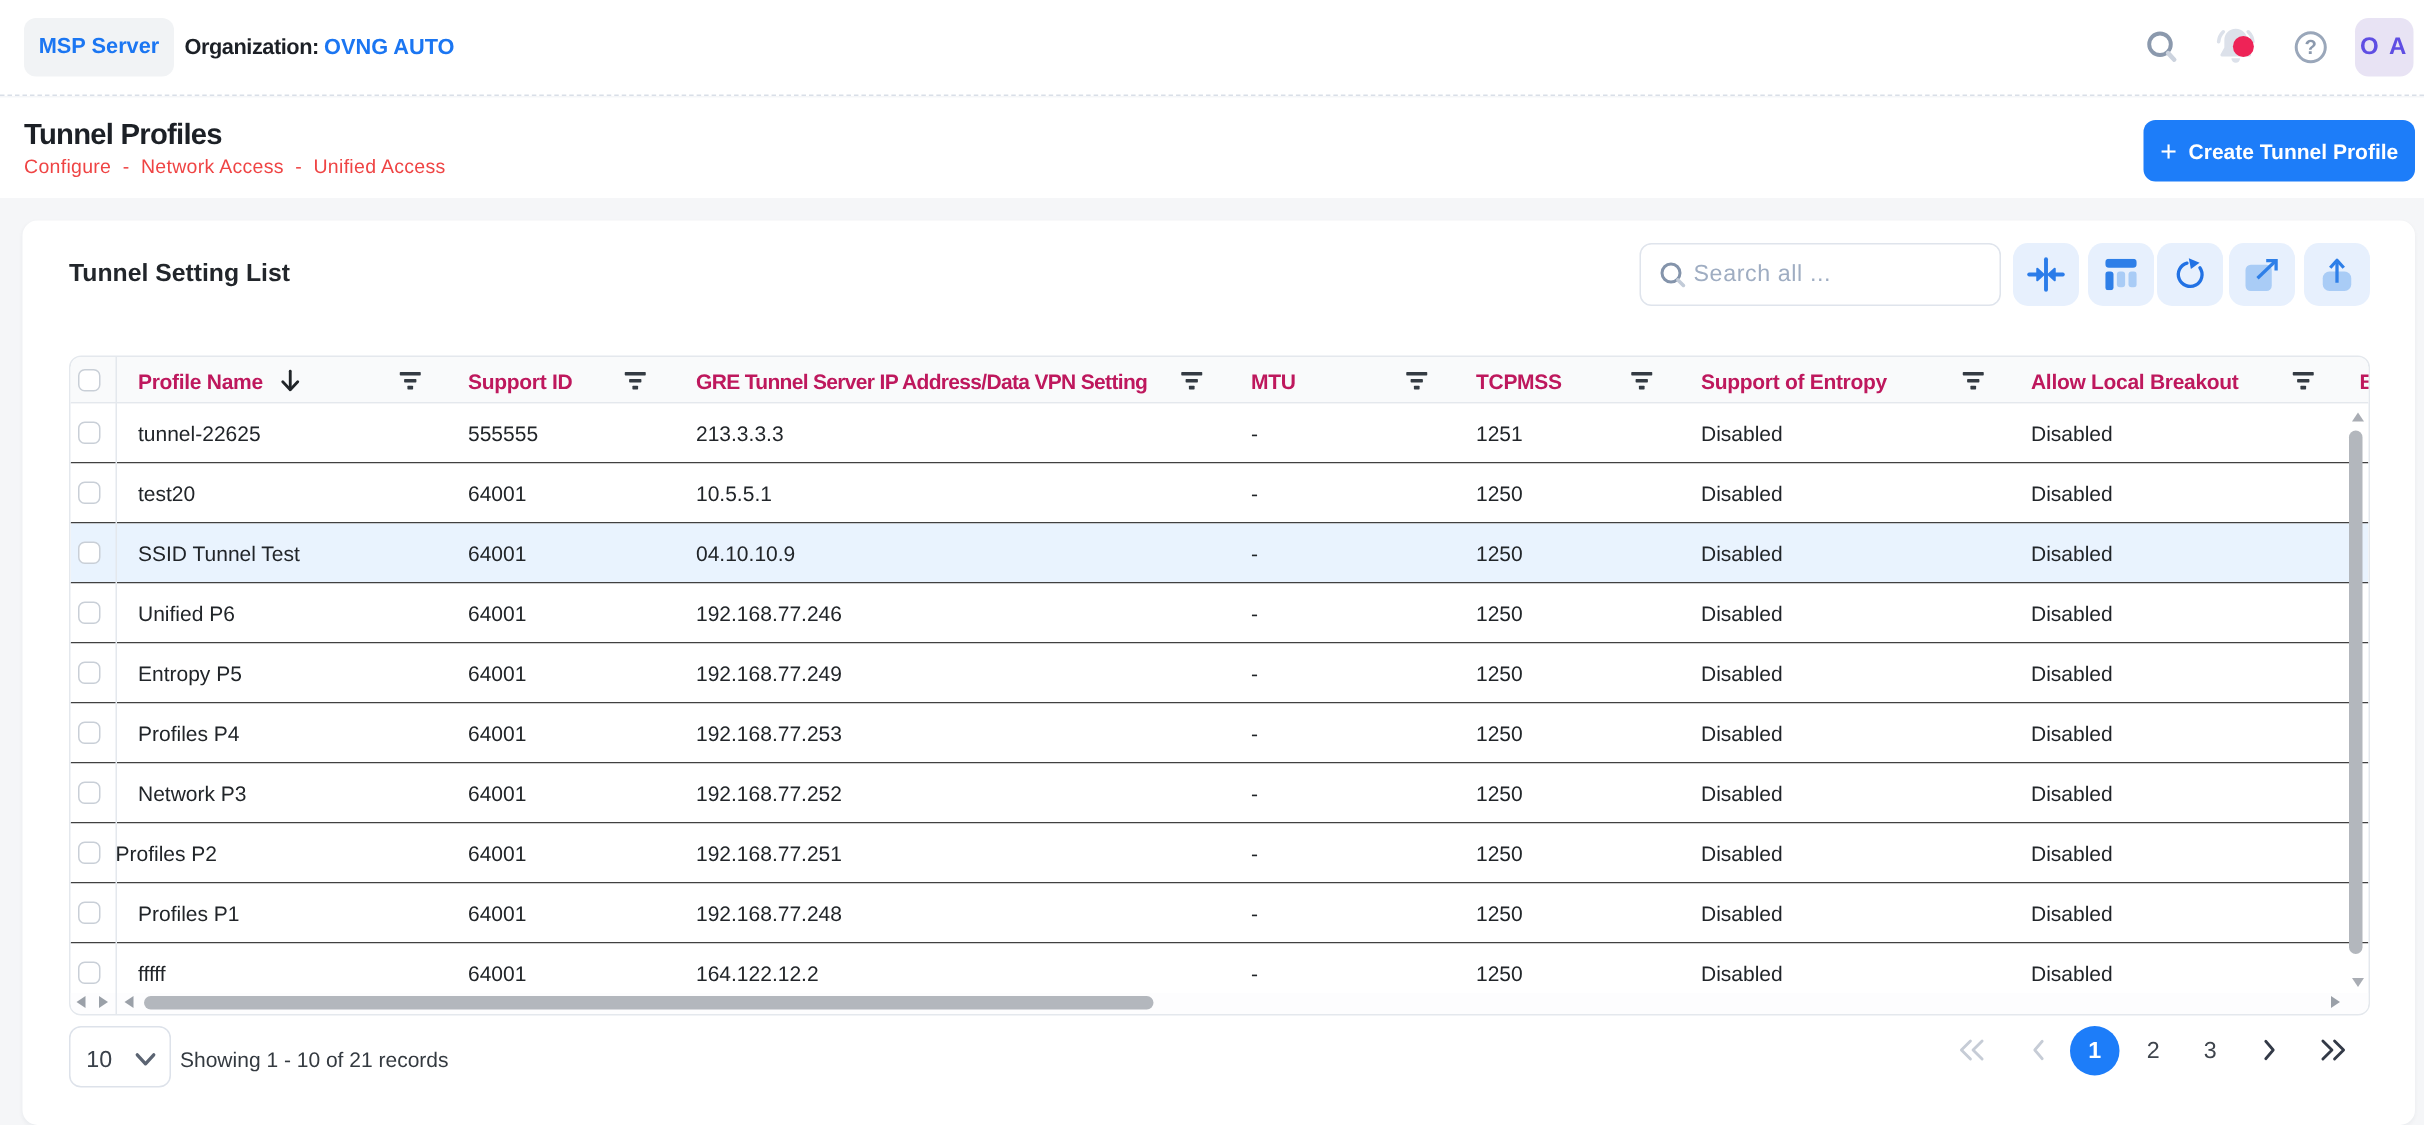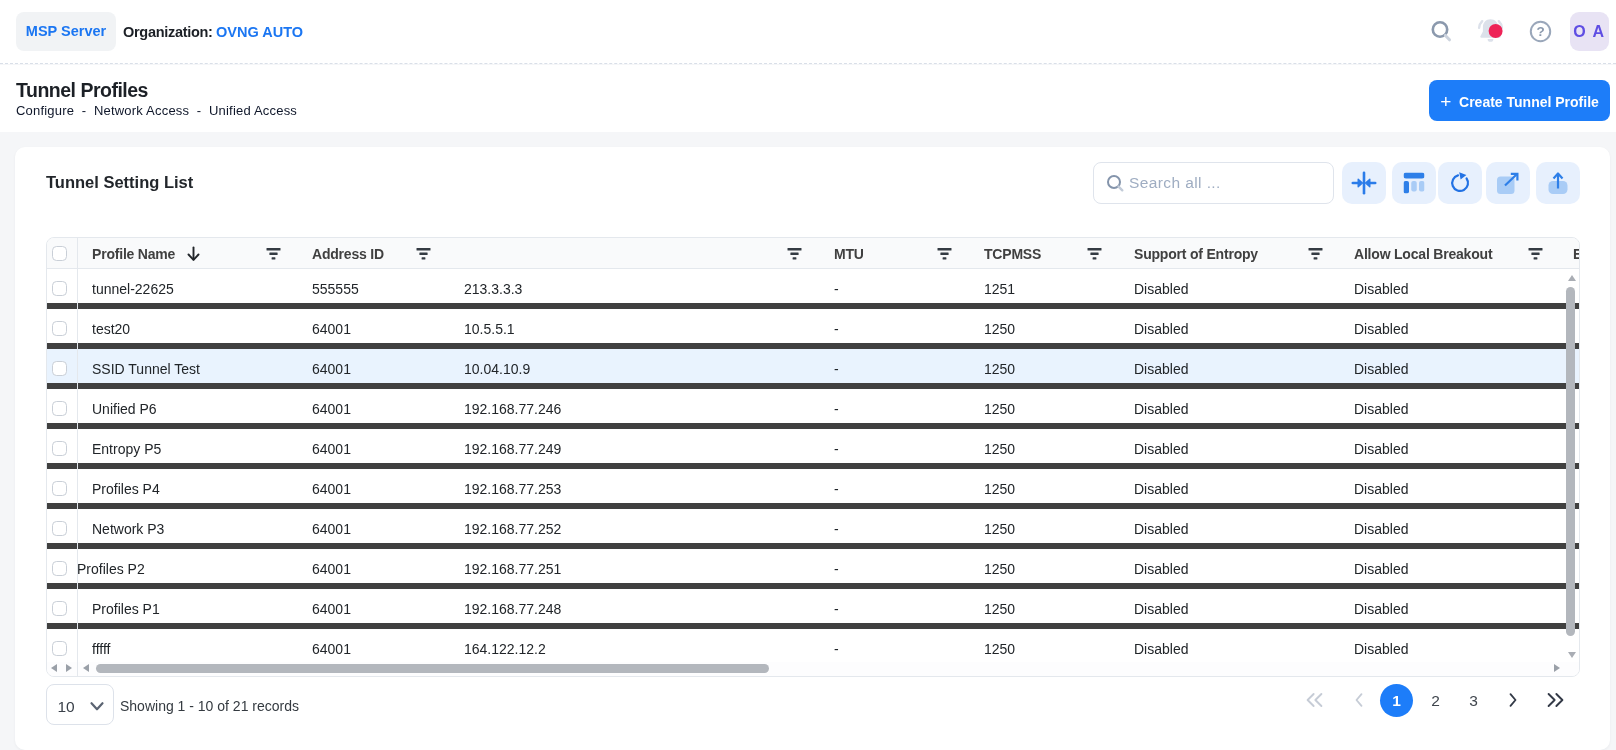--- a/index.html
+++ b/index.html
@@ -12,42 +12,42 @@
           border-radius:8px; color:#1b76f2; font-weight:bold; font-size:14.5px; line-height:39px; text-align:center; }
   .orglabel { position:absolute; left:123px; top:24px; font-weight:bold; font-size:14.5px; letter-spacing:-0.3px; color:#1c2026; }
   .orgname  { position:absolute; left:216px; top:24px; font-weight:bold; font-size:14.5px; color:#1b76f2; }
   .nav-ic { position:absolute; top:20px; }
   .avatar { position:absolute; left:1570px; top:12px; width:39px; height:39px; background:#e8e3f4;
             border-radius:9px; color:#5f4ee3; font-weight:bold; font-size:16px; line-height:40px;
             text-align:center; letter-spacing:1.5px; white-space:nowrap; font-family:"Liberation Sans",sans-serif; }
 
   .pagehead { position:absolute; left:0; top:65px; width:1616px; height:67px; background:#fff; }
   .pagehead h1 { position:absolute; left:16px; top:14px; font-size:19.5px; letter-spacing:-0.5px; color:#1c2026; }
-  .crumb { position:absolute; left:16px; top:38px; font-size:13px; color:#0f172a; letter-spacing:.2px; }
+  .crumb { position:absolute; left:16px; top:38px; font-size:13px; color:#ef4444; letter-spacing:.2px; }
   .createbtn { position:absolute; left:1429px; top:80px; width:181px; height:41px; background:#1d7df9;
                border-radius:8px; color:#fff; font-weight:bold; font-size:14px; text-align:center; line-height:41px; }
 
   .card { position:absolute; left:15px; top:147px; width:1595px; height:603px; background:#fff;
           border-radius:10px; box-shadow:0 1px 3px rgba(20,30,50,.05); }
   .listtitle { position:absolute; left:46px; top:173px; font-size:16.5px; font-weight:bold; color:#22262b; }
   .searchbox { position:absolute; left:1093px; top:162px; width:241px; height:42px; background:#fff;
                border:1px solid #dfe4ec; border-radius:8px; }
   .searchbox .ph { position:absolute; left:35px; top:11px; font-size:15.5px; letter-spacing:0.4px; color:#9fadc2; }
   .toolbtn { position:absolute; top:162px; width:44px; height:42px; background:#e7f0fd; border-radius:10px; }
   .toolbtn svg { position:absolute; left:50%; top:50%; transform:translate(-50%,-50%); }
 
   .tbl { position:absolute; left:46px; top:237px; width:1534px; height:440px;
          border:1px solid #e4e8ed; border-radius:8px; background:#fff; overflow:hidden; }
   .thead { position:absolute; left:0; top:0; width:1532px; height:31px; background:#f9fafb;
            border-bottom:1px solid #e4e8ed; }
-  .th { position:absolute; top:0; height:31px; font-weight:bold; font-size:14px; letter-spacing:-0.2px; color:#404040; line-height:33px; white-space:nowrap; }
+  .th { position:absolute; top:0; height:31px; font-weight:bold; font-size:14px; letter-spacing:-0.2px; color:#be185d; line-height:33px; white-space:nowrap; }
   .fil { position:absolute; top:10px; }
   .sortarrow { position:absolute; left:139px; top:8px; }
   .rows { position:absolute; left:0; top:31px; width:1532px; height:393px; overflow:hidden; }
-  .row { position:absolute; left:0; width:1532px; height:40px; border-bottom:6px solid #404040; background:#fff; }
+  .row { position:absolute; left:0; width:1532px; height:40px; border-bottom:1px solid #404040; background:#fff; }
   .row.hl { background:#e9f3fe; }
   .cell { position:absolute; top:0; height:40px; line-height:40px; font-size:14px; color:#212529; white-space:nowrap; }
   .cbline { position:absolute; left:30px; top:0; width:1px; height:424px; background:#e4e8ed; }
   .cb { position:absolute; left:5px; width:15px; height:15px; background:#fff; border:1.5px solid #c9cfd7; border-radius:4.5px; }
 
   .vsb { position:absolute; left:1519px; top:33px; width:9px; height:389px; }
   .vsb .thumb { position:absolute; left:0; top:16px; width:9px; height:349px; background:#b3b7bd; border-radius:5px; }
   .tri-u { position:absolute; left:1520.5px; top:37px; width:0; height:0;
            border-left:4px solid transparent; border-right:4px solid transparent; border-bottom:6px solid #a9adb4; }
   .tri-d { position:absolute; left:1520.5px; top:414px; width:0; height:0;
@@ -142,21 +142,22 @@
   <svg width="24" height="24" viewBox="0 0 24 24">
     <rect x="2.5" y="10" width="19" height="13" rx="4.5" fill="#a9ccf6"></rect>
     <line x1="12" y1="4" x2="12" y2="17.5" stroke="#2e7fe8" stroke-width="2.2"></line>
     <path d="M7.5 7.5 L12 2.5 L16.5 7.5" fill="none" stroke="#2e7fe8" stroke-width="2.2" stroke-linejoin="round"></path>
   </svg>
 </div>
 
 <div class="tbl">
   <div class="thead">
     <div class="th" style="left:45px">Profile Name</div>
-      <div class="th" style="left:265px">Address ID</div>
+      <div class="th" style="left:265px">Support ID</div>
+      <div class="th" style="left:417px"><span style="letter-spacing:-0.45px">GRE Tunnel Server IP Address/Data VPN Setting</span></div>
       <div class="th" style="left:787px">MTU</div>
       <div class="th" style="left:937px">TCPMSS</div>
       <div class="th" style="left:1087px">Support of Entropy</div>
       <div class="th" style="left:1307px">Allow Local Breakout</div>
     <svg class="fil" style="left:219px" width="15" height="12" viewBox="0 0 15 12">
       <rect x="0.5" y="0" width="14" height="2.4" rx="0.5" fill="#343b43"></rect>
       <rect x="3.4" y="4.6" width="8.2" height="2.4" rx="0.5" fill="#343b43"></rect>
       <rect x="5.6" y="9.2" width="3.8" height="2.4" rx="0.5" fill="#343b43"></rect>
     </svg>
       <svg class="fil" style="left:369px" width="15" height="12" viewBox="0 0 15 12">
@@ -214,21 +215,21 @@
         <div class="cell" style="left:417px">10.5.5.1</div>
         <div class="cell" style="left:787px">-</div>
         <div class="cell" style="left:937px">1250</div>
         <div class="cell" style="left:1087px">Disabled</div>
         <div class="cell" style="left:1307px">Disabled</div>
       </div>
       <div class="row hl" style="top:80px">
         <div class="cb" style="top:12px"></div>
         <div class="cell" style="left:45px">SSID Tunnel Test</div>
         <div class="cell" style="left:265px">64001</div>
-        <div class="cell" style="left:417px">10.04.10.9</div>
+        <div class="cell" style="left:417px">04.10.10.9</div>
         <div class="cell" style="left:787px">-</div>
         <div class="cell" style="left:937px">1250</div>
         <div class="cell" style="left:1087px">Disabled</div>
         <div class="cell" style="left:1307px">Disabled</div>
       </div>
       <div class="row" style="top:120px">
         <div class="cb" style="top:12px"></div>
         <div class="cell" style="left:45px">Unified P6</div>
         <div class="cell" style="left:265px">64001</div>
         <div class="cell" style="left:417px">192.168.77.246</div>

